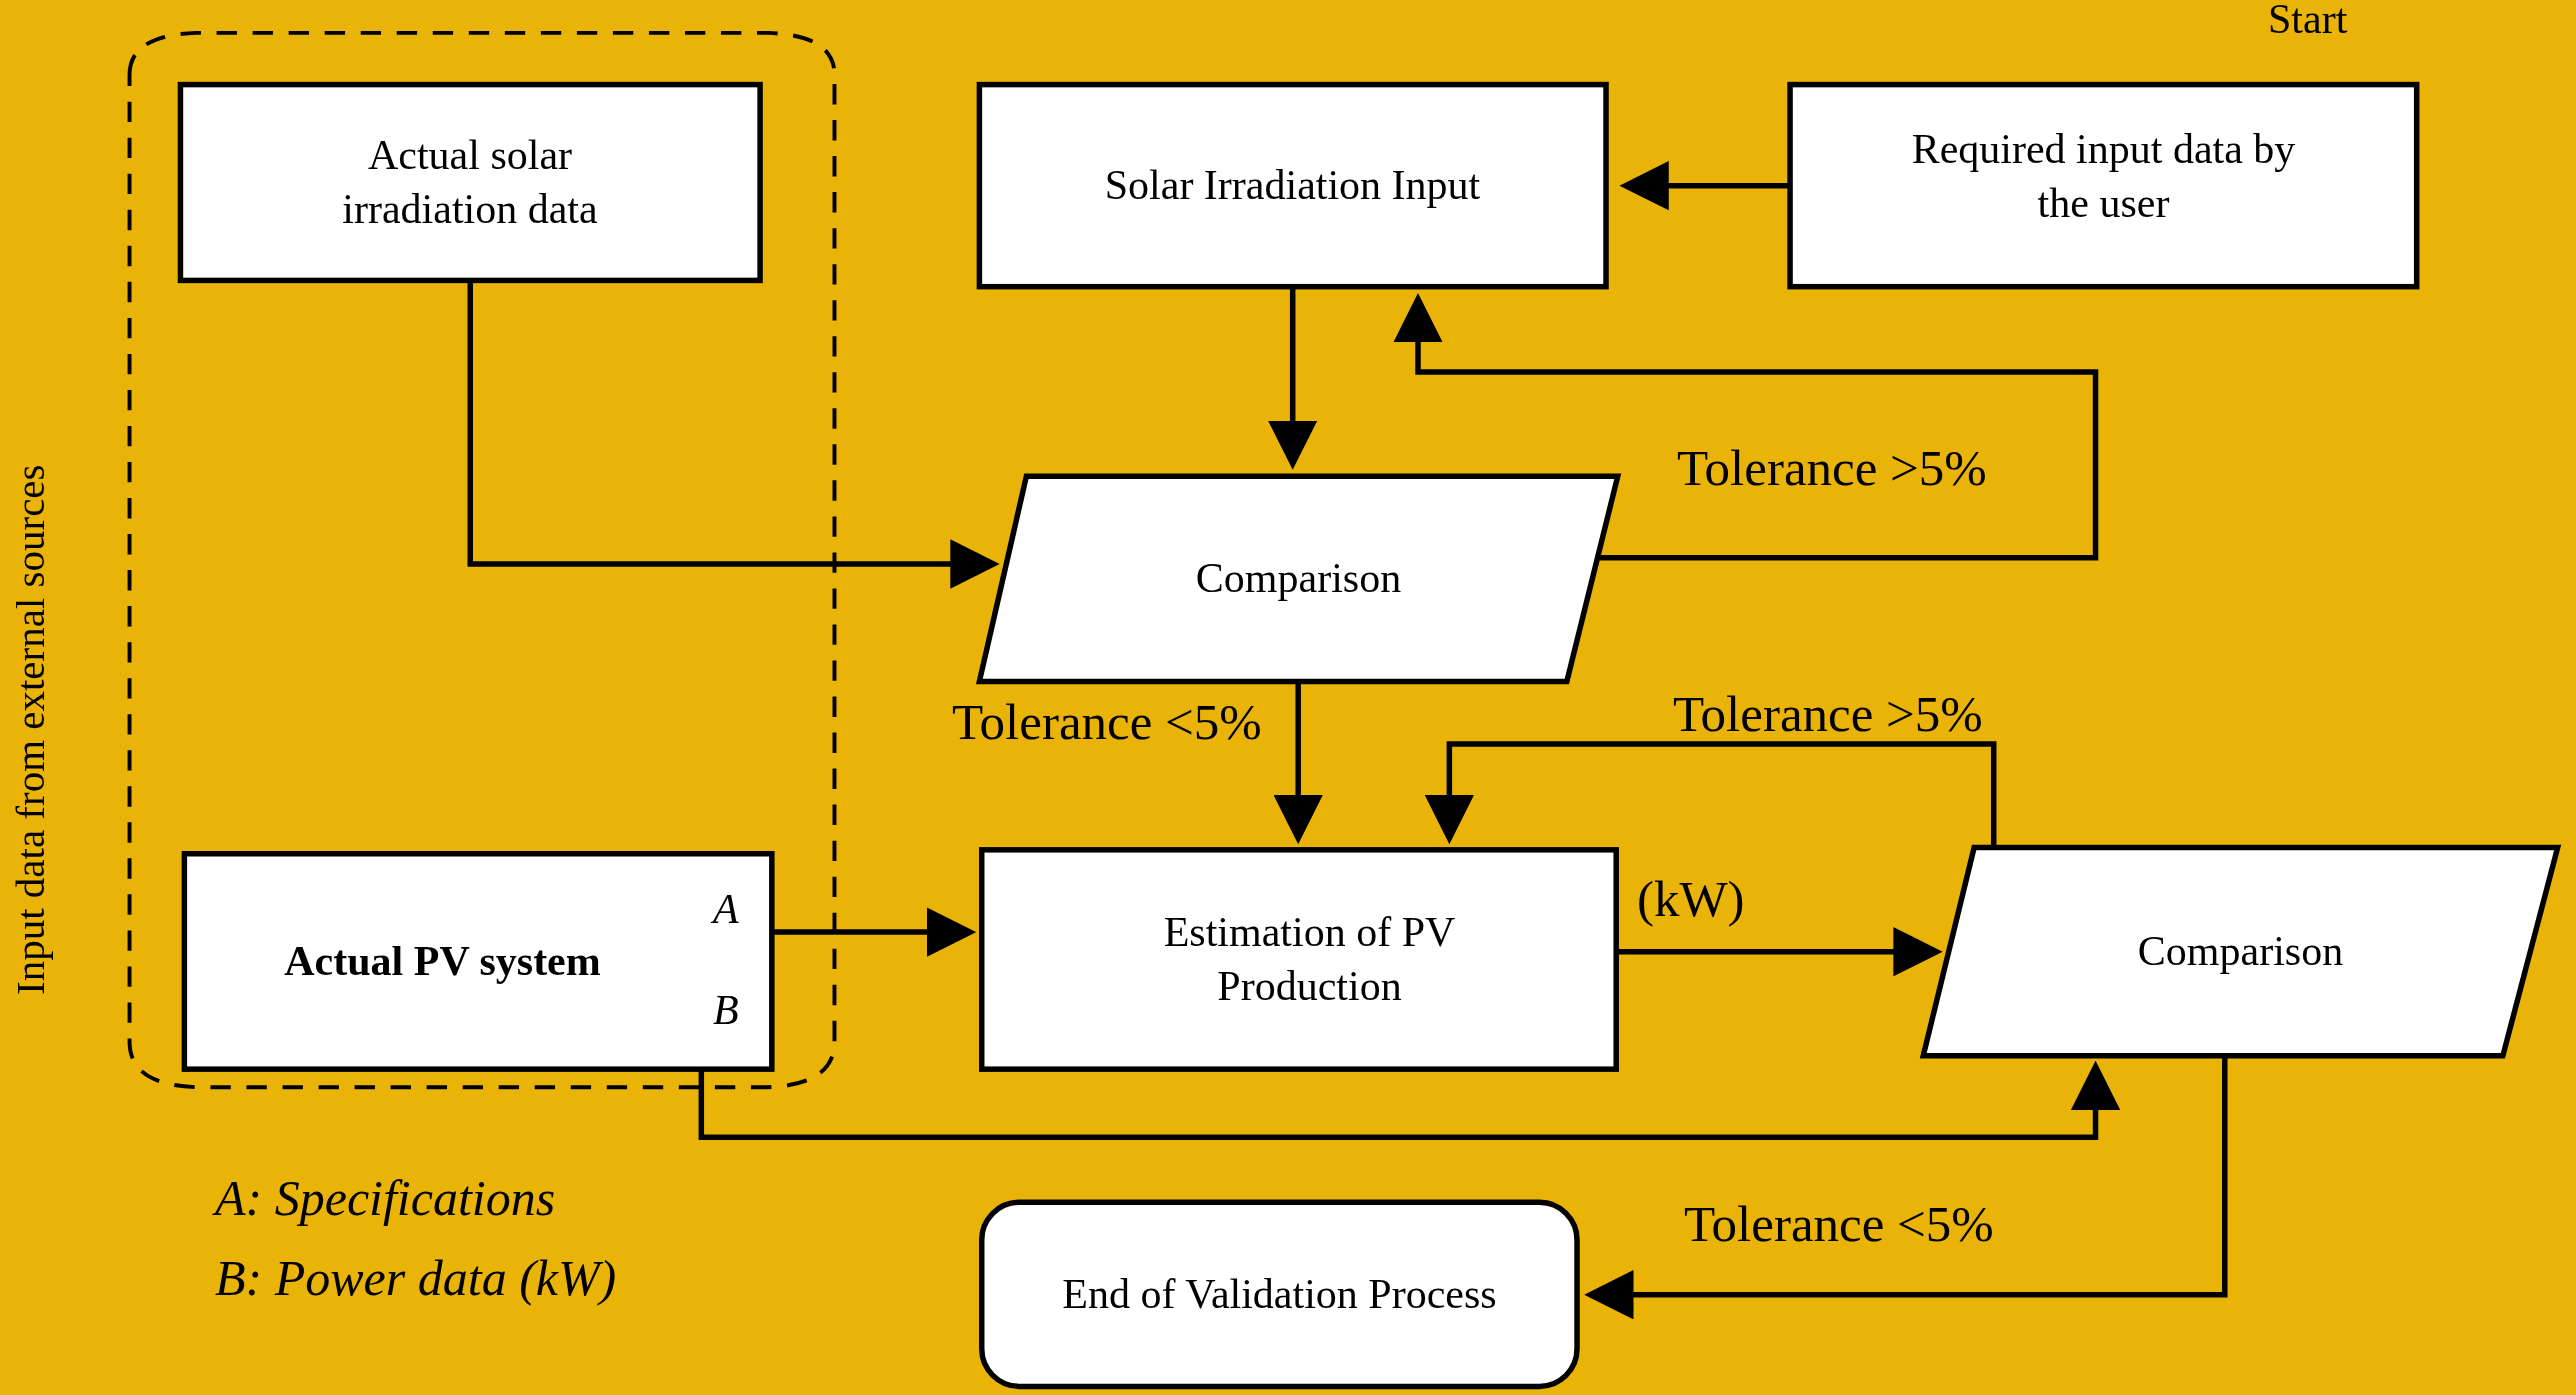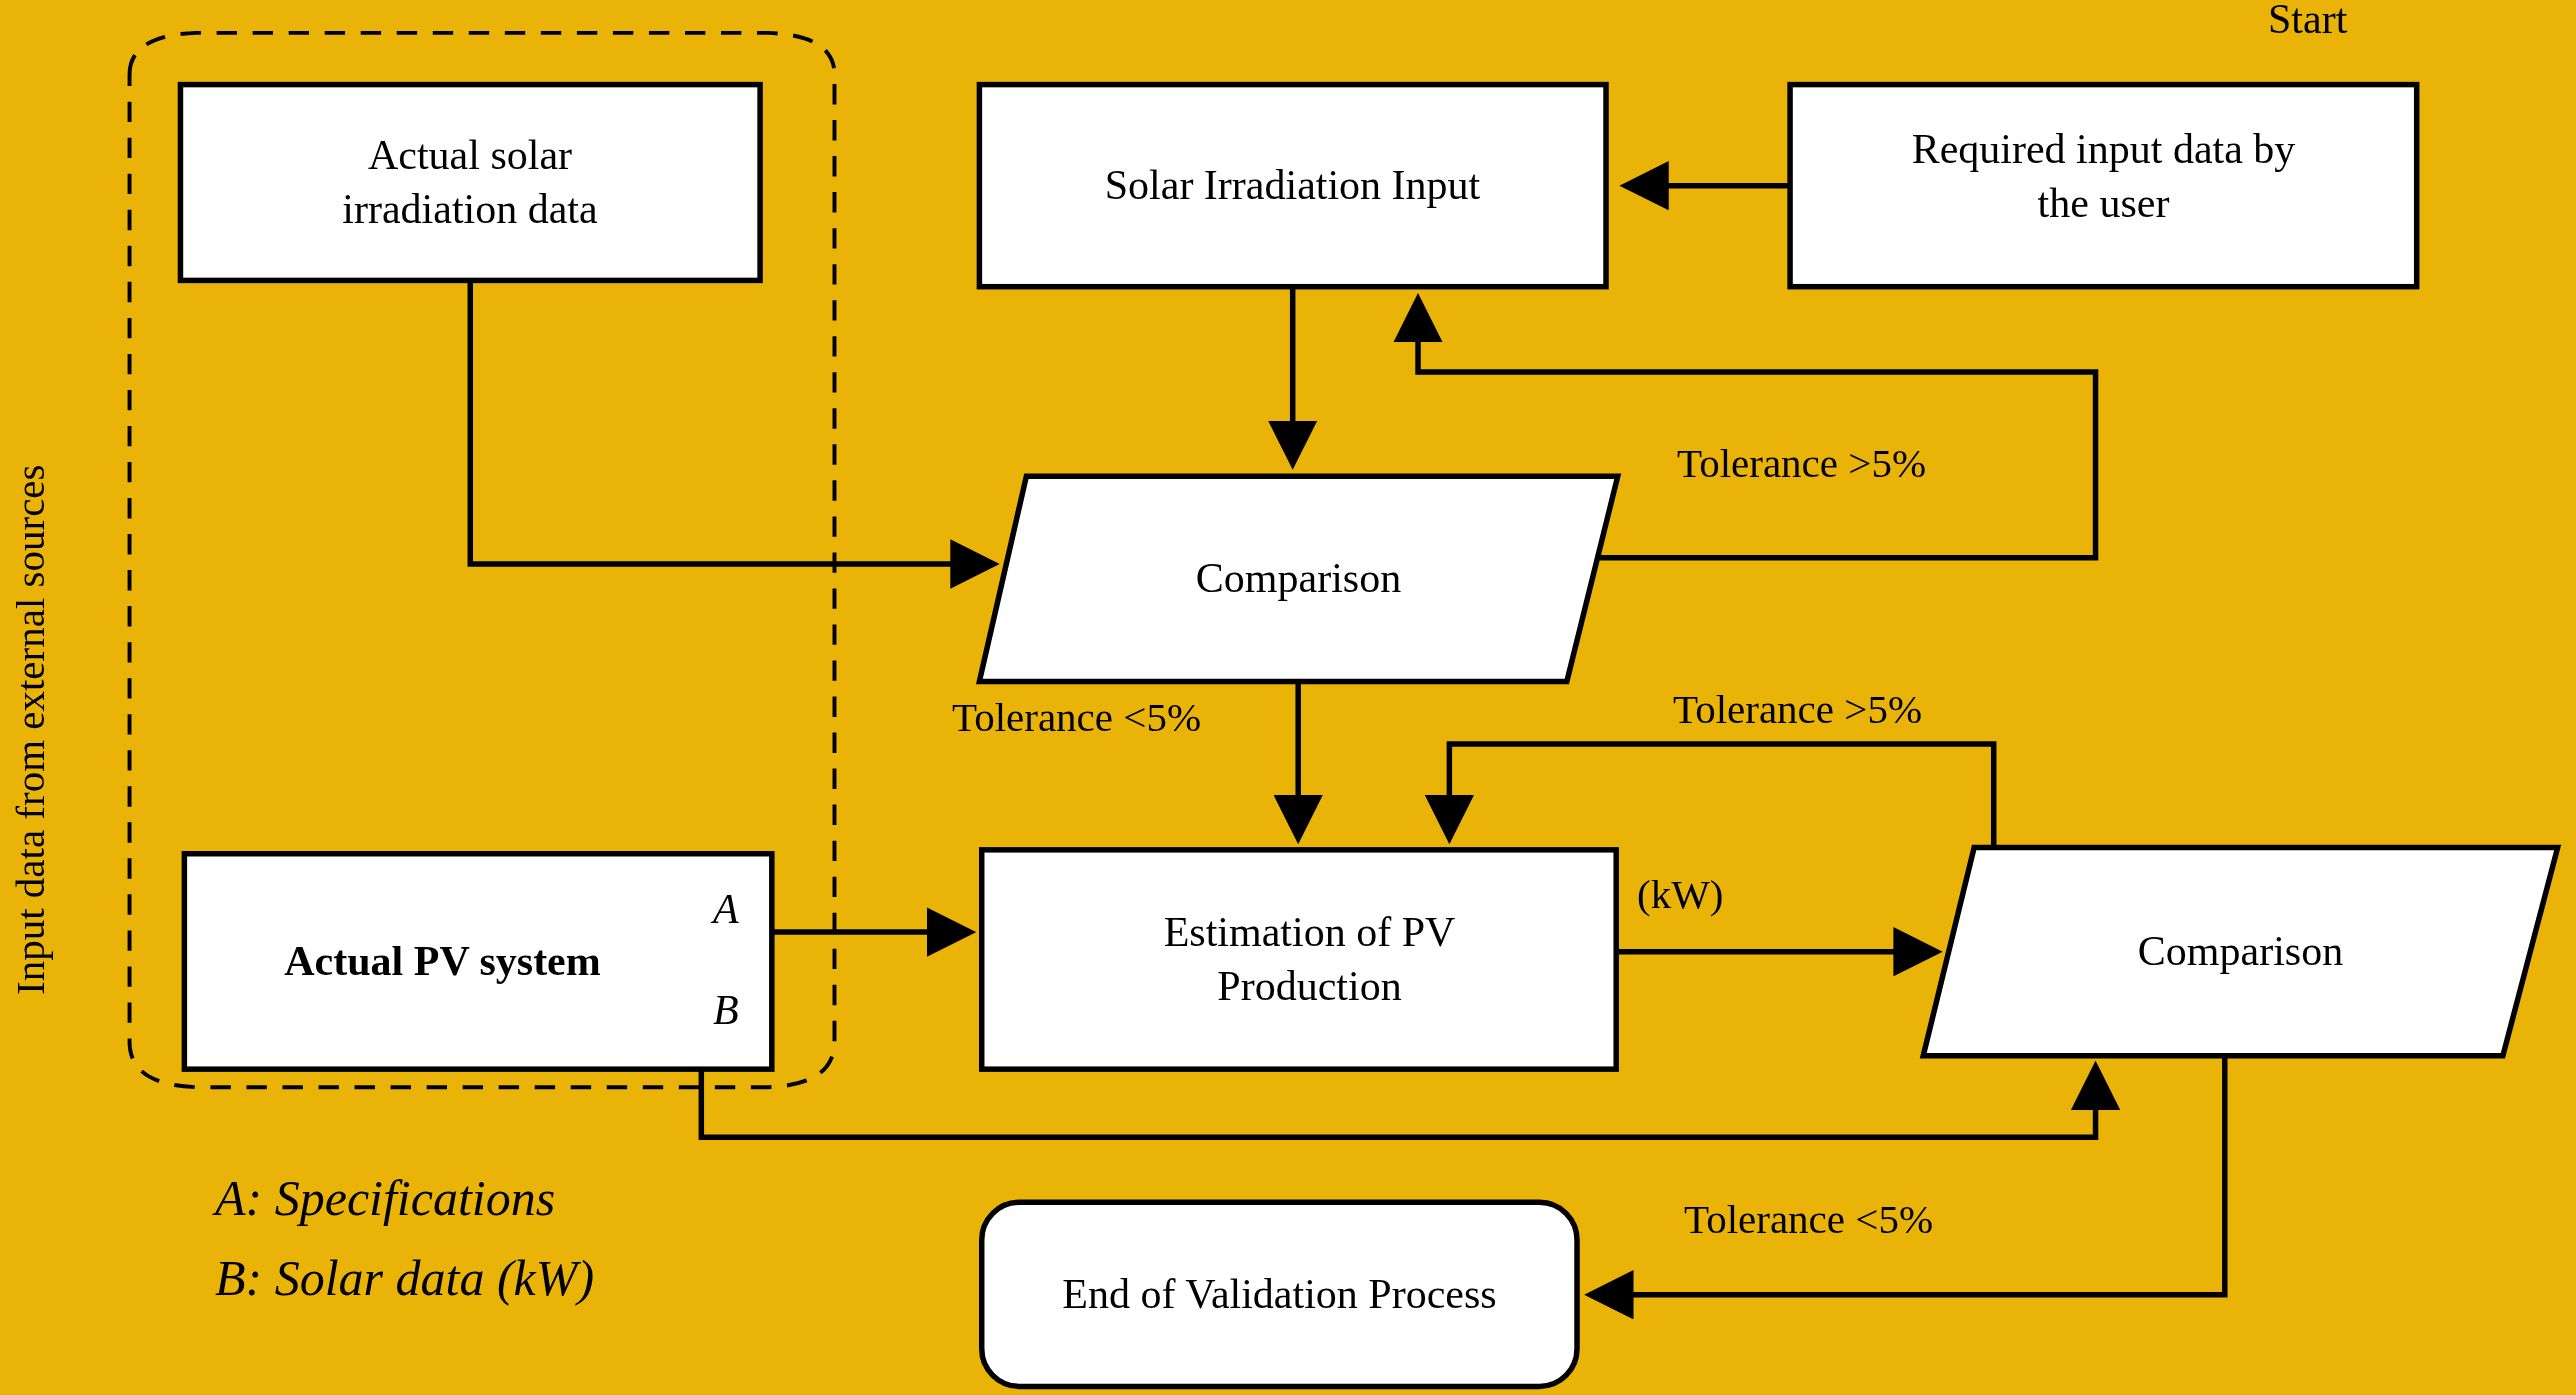--- a/index.html
+++ b/index.html
@@ -29,21 +29,21 @@
     align-items: center;
     justify-content: center;
     text-align: center;
     line-height: 1.28;
     font-size: 42px;
     white-space: pre-line;
     pointer-events: none;
   }
   .edge-label {
     position: absolute;
-    font-size: 41px;
+    font-size: 51px;
     white-space: nowrap;
     line-height: 1;
   }
   .corner-label {
     position: absolute;
     font-size: 42px;
     font-style: italic;
     font-family: "Liberation Serif", "DejaVu Serif", serif;
   }
   .legend-line {
@@ -155,16 +155,16 @@
   <div class="edge-label" style="left:952px; top:697px;">Tolerance &lt;5%</div>
 
   <div class="edge-label" style="left:1673px; top:689px;">Tolerance &gt;5%</div>
 
   <div class="edge-label" style="left:1637px; top:874px;">(kW)</div>
 
   <div class="edge-label" style="left:1684px; top:1199px;">Tolerance &lt;5%</div>
 
   <div class="legend-line" style="left:215px; top:1169px;">A: Specifications</div>
 
-  <div class="legend-line" style="left:215px; top:1249px;">B: Solar data (kW)</div>
+  <div class="legend-line" style="left:215px; top:1249px;">B: Power data (kW)</div>
 
 </div>
 
 
 </body></html>

